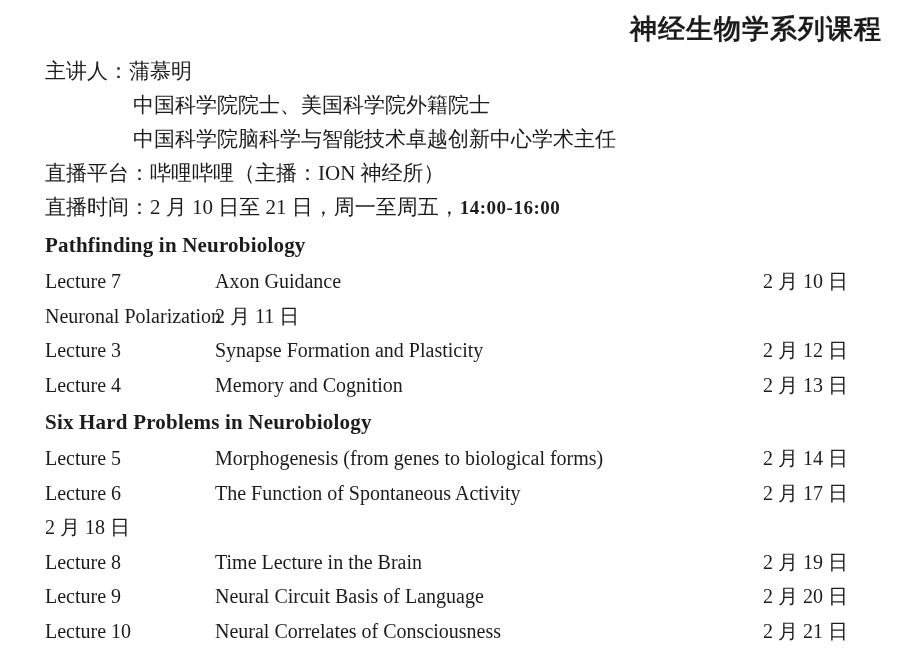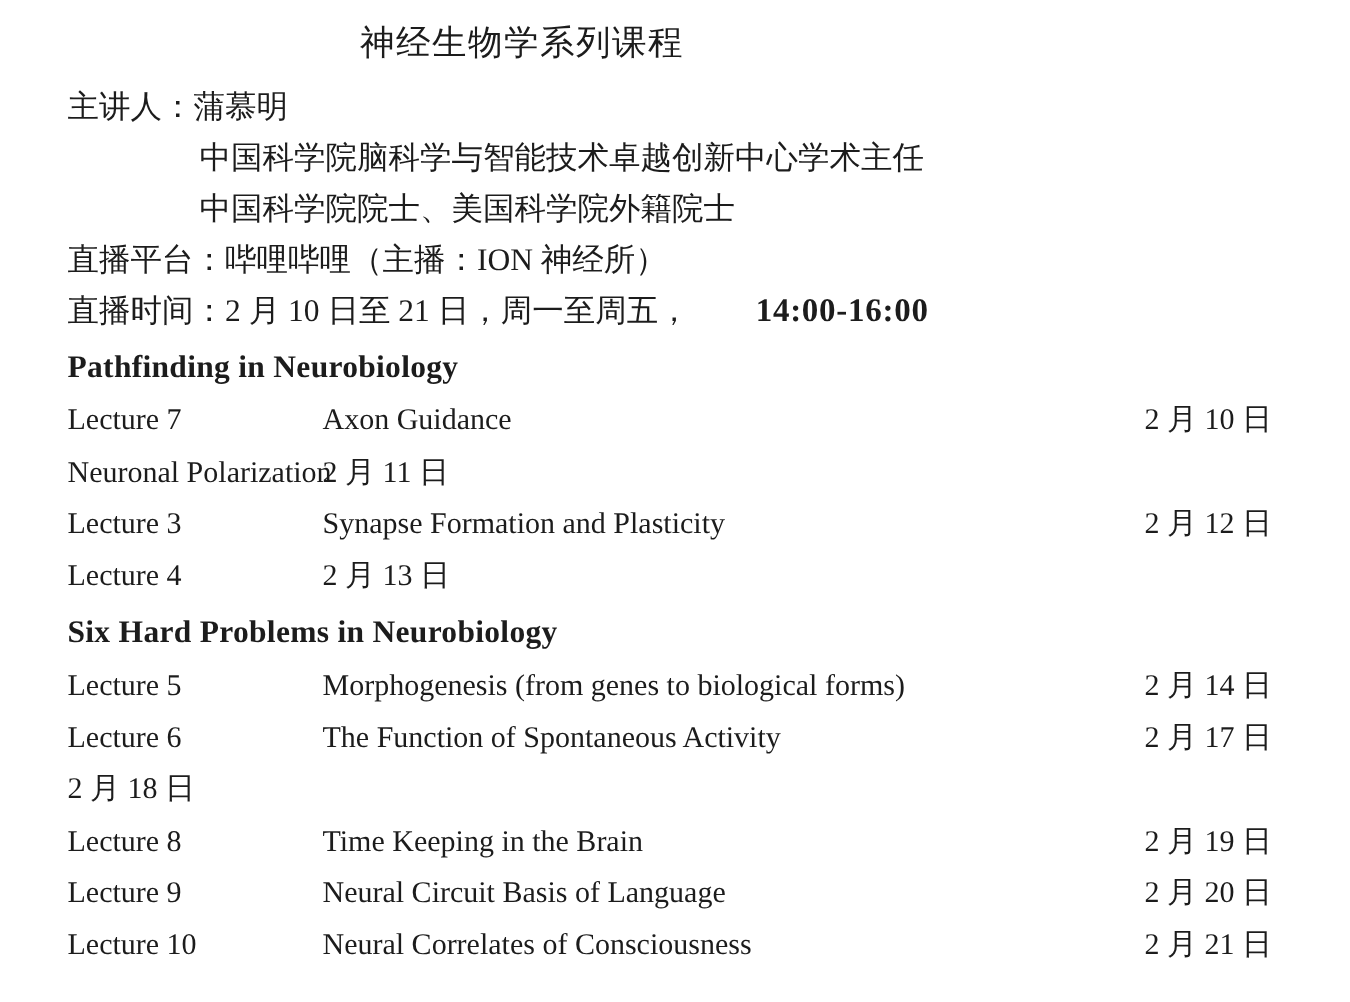--- a/index.html
+++ b/index.html
@@ -15,41 +15,40 @@
     color: #1c1c1c;
   }
   .page {
     box-sizing: border-box;
     width: 900px;
     height: 668px;
     padding: 12px 18px 0 45px;
     background: #ffffff;
   }
   .doc-title {
-    font-size: 23px;
-    font-weight: normal;
-    text-align: left;
+    font-size: 27px;
+    font-weight: bold;
+    text-align: right;
     margin: 0 0 8px 0;
     padding-left: 195px; 
     line-height: 34px;
     letter-spacing: 1px;
   }
   .line {
     font-size: 21px;
     line-height: 34px;
     white-space: nowrap;
   }
   .indent {
     margin-left: 88px;
   }
   .time-range {
     font-weight: bold;
-    font-size: 22px;
+    font-size: 19px;
     letter-spacing: 0.5px;
-    margin-left: 44px;
   }
   .section-heading {
     font-size: 21px;
     font-weight: bold;
     margin: 3px 0 2px 0;
     line-height: 34px;
     letter-spacing: 0.2px;
   }
   .lec-row {
     display: grid;
@@ -66,22 +65,22 @@
 <body>
 
 <main class="page">
 
   <h1 class="doc-title">神经生物学系列课程</h1>
 
   <div class="line">
     <span>主讲人：</span><span>蒲慕明</span>
   </div>
 
+  <div class="line indent">中国科学院院士、美国科学院外籍院士</div>
   <div class="line indent">中国科学院脑科学与智能技术卓越创新中心学术主任</div>
-  <div class="line indent">中国科学院院士、美国科学院外籍院士</div>
 
   <div class="line">直播平台：哔哩哔哩（主播：ION 神经所）</div>
 
   <div class="line">
     <span>直播时间：2 月 10 日至 21 日，周一至周五，</span><span class="time-range">14:00-16:00</span>
   </div>
 
   <h2 class="section-heading">Pathfinding in Neurobiology</h2>
 
   <div class="lec-row">
@@ -93,41 +92,42 @@
     <span class="lec-title">Neuronal Polarization</span>
     <span class="lec-date">2 月 11 日</span>
   </div>
   <div class="lec-row">
     <span class="lec-num">Lecture 3</span>
     <span class="lec-title">Synapse Formation and Plasticity</span>
     <span class="lec-date">2 月 12 日</span>
   </div>
   <div class="lec-row">
     <span class="lec-num">Lecture 4</span>
+    <span class="lec-title">Memory and Cognition</span>
     <span class="lec-date">2 月 13 日</span>
   </div>
 
   <h2 class="section-heading">Six Hard Problems in Neurobiology</h2>
 
   <div class="lec-row">
     <span class="lec-num">Lecture 5</span>
     <span class="lec-title">Morphogenesis (from genes to biological forms)</span>
     <span class="lec-date">2 月 14 日</span>
   </div>
   <div class="lec-row">
     <span class="lec-num">Lecture 6</span>
     <span class="lec-title">The Function of Spontaneous Activity</span>
     <span class="lec-date">2 月 17 日</span>
   </div>
   <div class="lec-row">
     <span class="lec-date">2 月 18 日</span>
   </div>
   <div class="lec-row">
     <span class="lec-num">Lecture 8</span>
-    <span class="lec-title">Time Keeping in the Brain</span>
+    <span class="lec-title">Time Lecture in the Brain</span>
     <span class="lec-date">2 月 19 日</span>
   </div>
   <div class="lec-row">
     <span class="lec-num">Lecture 9</span>
     <span class="lec-title">Neural Circuit Basis of Language</span>
     <span class="lec-date">2 月 20 日</span>
   </div>
   <div class="lec-row">
     <span class="lec-num">Lecture 10</span>
     <span class="lec-title">Neural Correlates of Consciousness</span>

